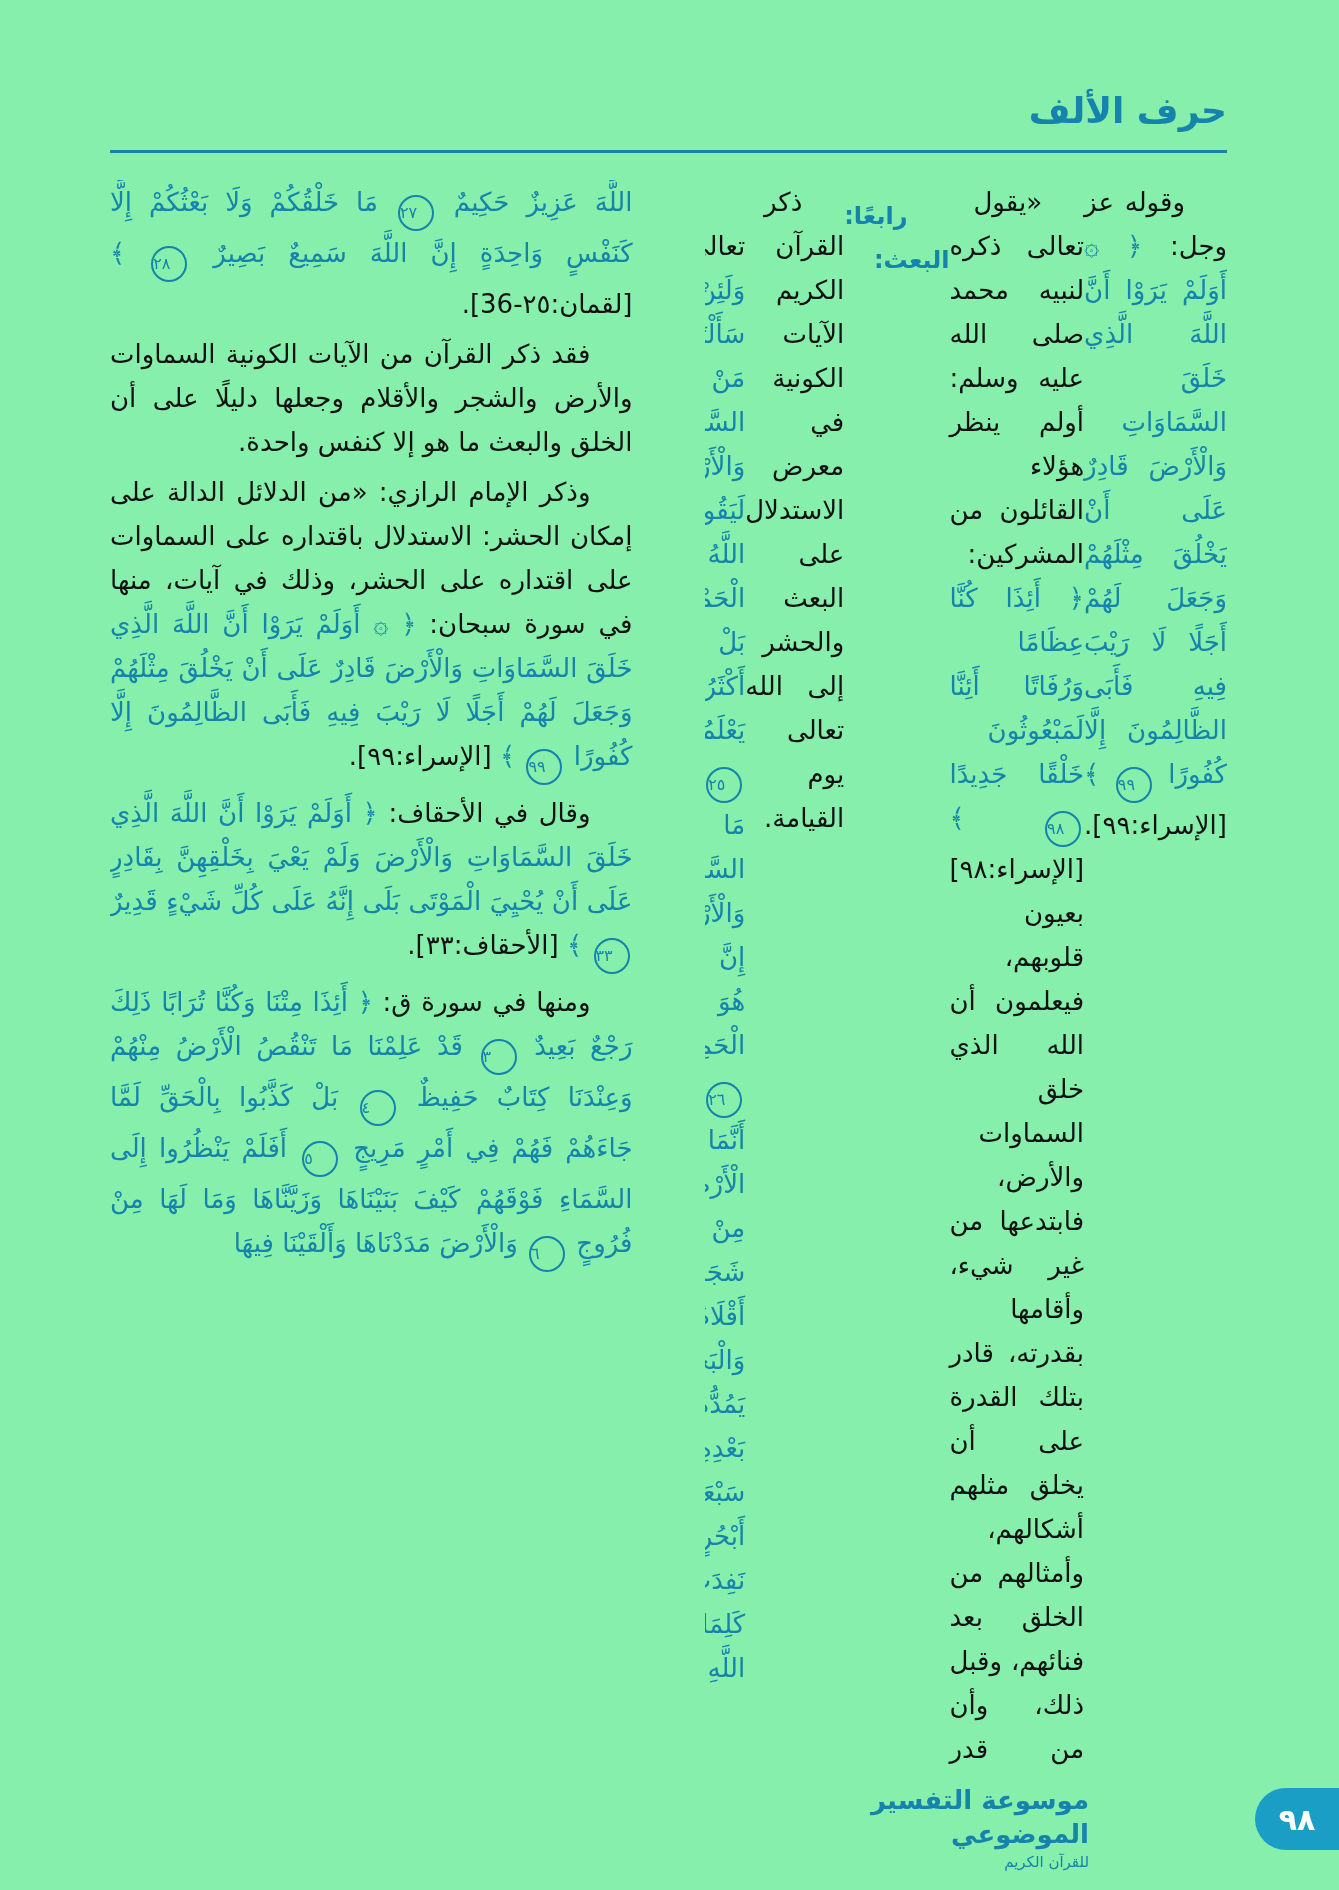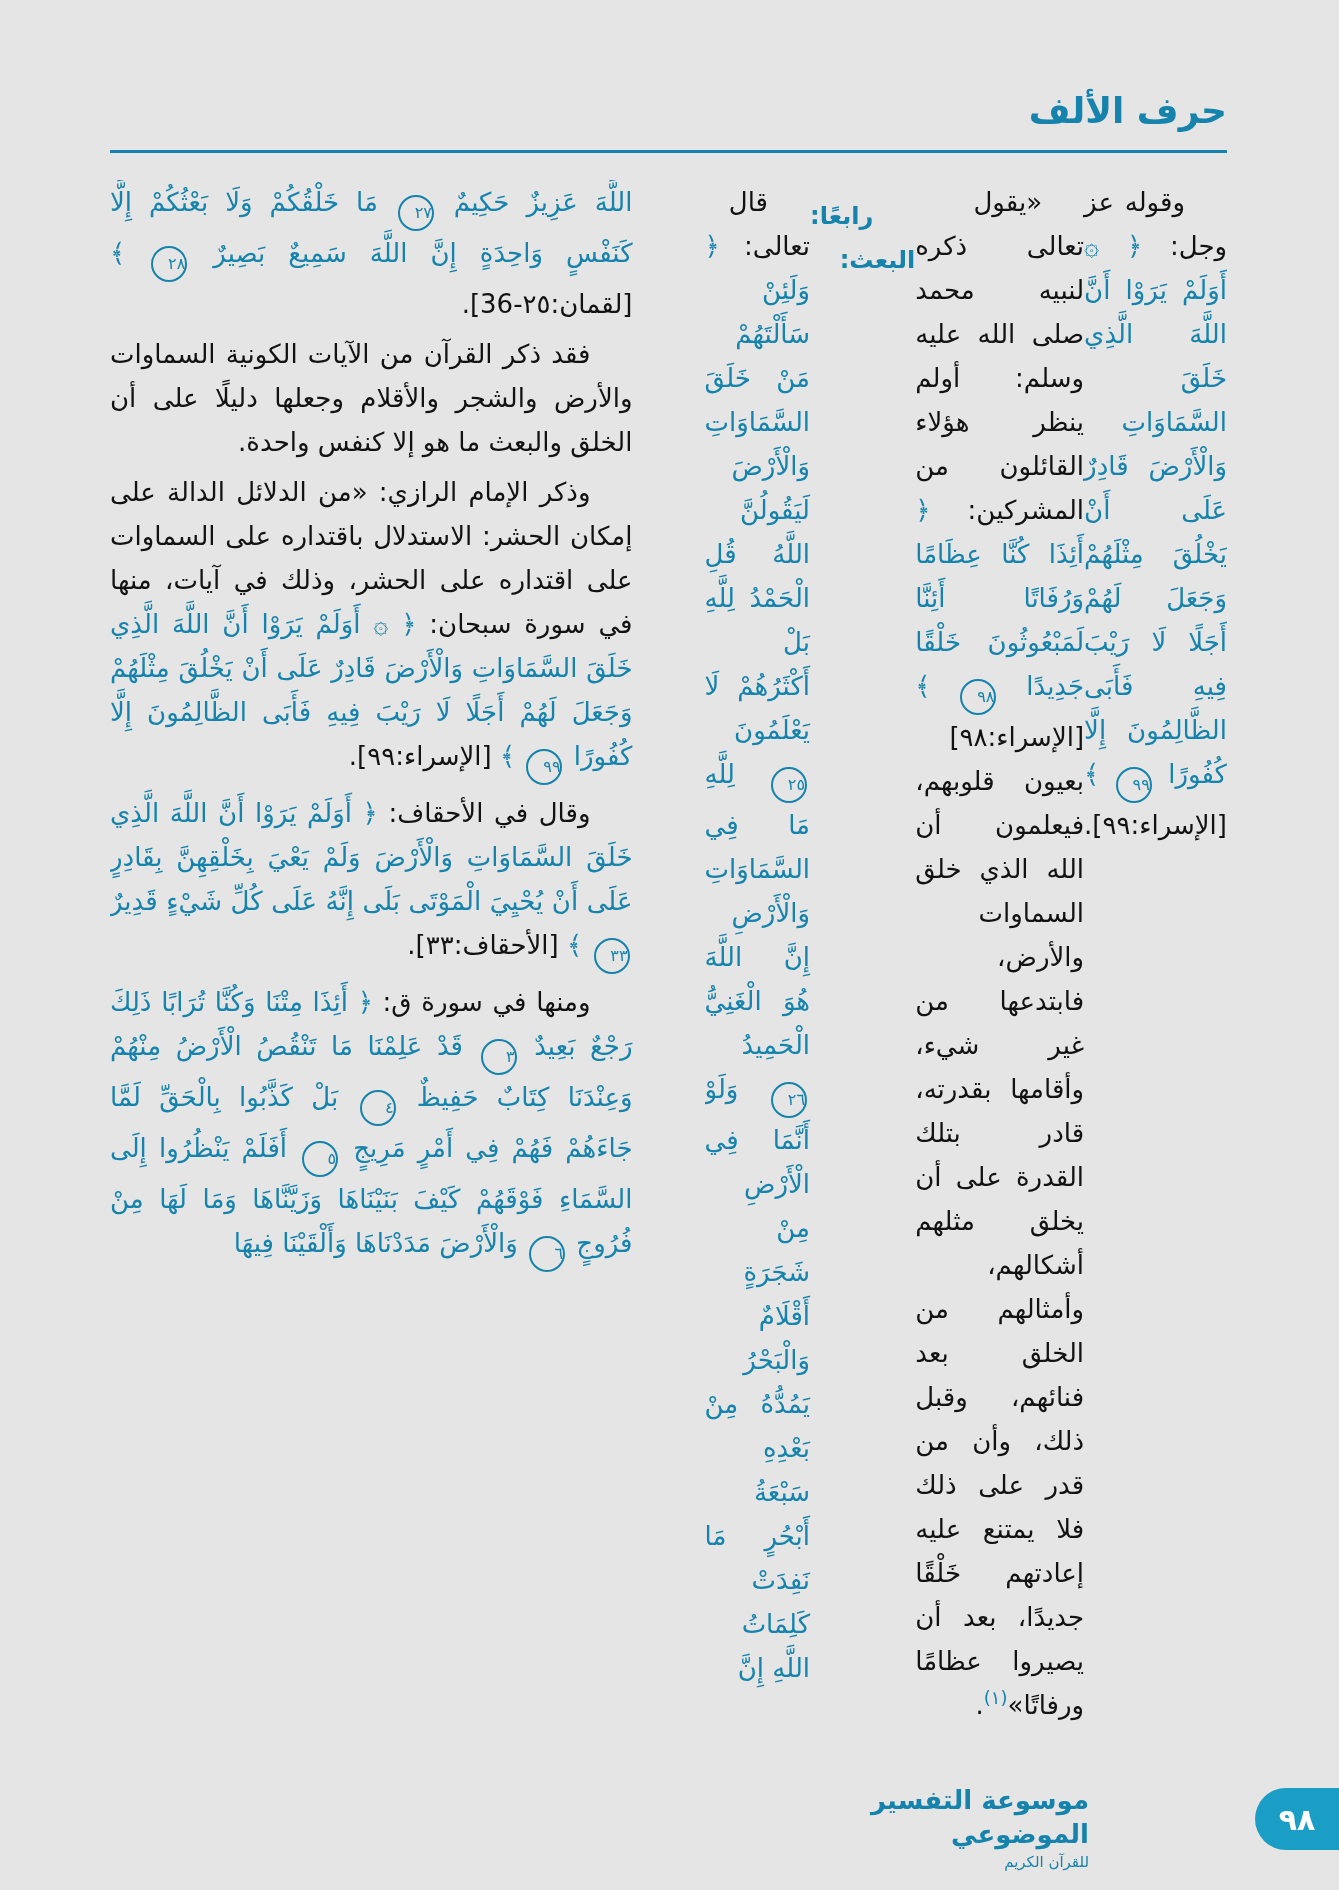--- a/index.html
+++ b/index.html
@@ -10,21 +10,21 @@
   *{ box-sizing:border-box; margin:0; padding:0; }
   html,body{ background:#ffffff; }
   body{
     width:1339px; height:1890px;
     font-family:"DejaVu Sans", sans-serif;
     direction:rtl;
     position:relative;
     overflow:hidden;
     color:var(--ink);
   }
-  .page{ position:relative; width:1339px; height:1890px; background:#e5e5e5; }
+  .page{ position:relative; width:1339px; height:1890px; background:#86efac; }
 
   
   .header-title{
     position:absolute; top:90px; right:112px;
     color:var(--accent); font-size:36px; font-weight:bold;
     padding-left:40px;
   }
   .header-rule{
     position:absolute; top:150px; right:112px; left:110px;
     height:3px; background:var(--accent);
@@ -45,21 +45,21 @@
   .para{ margin:0 0 6px; text-indent:42px; }
   .para.no-indent{ text-indent:0; }
   .para.heading{ color:var(--accent); font-weight:bold; margin:14px 0 0; font-size:24px; }
   .plain{ color:var(--ink); }
   .quran{ color:var(--accent); }
   .head{ color:var(--accent); font-weight:bold; }
   .fnref{ color:var(--accent); font-size:18px; vertical-align:super; line-height:0; }
   .ayah{
     display:inline-block; width:36px; height:36px; line-height:31px;
     border:2px solid var(--accent); border-radius:50%;
-    color:var(--accent); font-size:16px; text-align:right;
+    color:var(--accent); font-size:16px; text-align:left;
     vertical-align:-7px; margin:0 3px; text-indent:0;
   }
 
   
   .fn-area{ margin-top:auto; padding-top:8px; }
   .fn-rule{ height:3px; background:#1a1a1a; width:73%; margin-bottom:8px; }
   .fn-marker{ font-size:25px; line-height:36px; padding-right:278px; }
   .fn-text{ font-size:24px; line-height:38px; padding-right:10px; text-align:right; }
 
   
@@ -85,20 +85,21 @@
 
   <div class="header-title">حرف الألف</div>
   <div class="header-rule"></div>
 
   <div class="columns">
 
     <section class="col col-right" id="col-right">
       <p class="para"><span class="plain">وقوله عز وجل: </span><span class="quran">﴿ ۞ أَوَلَمْ يَرَوْا أَنَّ اللَّهَ الَّذِي خَلَقَ السَّمَاوَاتِ وَالْأَرْضَ قَادِرٌ عَلَى أَنْ يَخْلُقَ مِثْلَهُمْ وَجَعَلَ لَهُمْ أَجَلًا لَا رَيْبَ فِيهِ فَأَبَى الظَّالِمُونَ إِلَّا كُفُورًا </span><span class="ayah">٩٩</span><span class="quran"> ﴾</span><span class="plain"> [الإسراء:٩٩].</span></p>
         <p class="para"><span class="plain">«يقول تعالى ذكره لنبيه محمد صلى الله عليه وسلم: أولم ينظر هؤلاء القائلون من المشركين: </span><span class="quran">﴿ أَئِذَا كُنَّا عِظَامًا وَرُفَاتًا أَئِنَّا لَمَبْعُوثُونَ خَلْقًا جَدِيدًا </span><span class="ayah">٩٨</span><span class="quran"> ﴾</span><span class="plain"> [الإسراء:٩٨] بعيون قلوبهم، فيعلمون أن الله الذي خلق السماوات والأرض، فابتدعها من غير شيء، وأقامها بقدرته، قادر بتلك القدرة على أن يخلق مثلهم أشكالهم، وأمثالهم من الخلق بعد فنائهم، وقبل ذلك، وأن من قدر على ذلك فلا يمتنع عليه إعادتهم خَلْقًا جديدًا، بعد أن يصيروا عظامًا ورفاتًا»</span><span class="fnref">(١)</span><span class="plain">.</span></p>
         <p class="para heading"><span class="head">رابعًا: البعث:</span></p>
+        <p class="para"><span class="plain">ذكر القرآن الكريم الآيات الكونية في معرض الاستدلال على البعث والحشر إلى الله تعالى يوم القيامة.</span></p>
         <p class="para"><span class="plain">قال تعالى: </span><span class="quran">﴿ وَلَئِنْ سَأَلْتَهُمْ مَنْ خَلَقَ السَّمَاوَاتِ وَالْأَرْضَ لَيَقُولُنَّ اللَّهُ قُلِ الْحَمْدُ لِلَّهِ بَلْ أَكْثَرُهُمْ لَا يَعْلَمُونَ </span><span class="ayah">٢٥</span><span class="quran"> لِلَّهِ مَا فِي السَّمَاوَاتِ وَالْأَرْضِ إِنَّ اللَّهَ هُوَ الْغَنِيُّ الْحَمِيدُ </span><span class="ayah">٢٦</span><span class="quran"> وَلَوْ أَنَّمَا فِي الْأَرْضِ مِنْ شَجَرَةٍ أَقْلَامٌ وَالْبَحْرُ يَمُدُّهُ مِنْ بَعْدِهِ سَبْعَةُ أَبْحُرٍ مَا نَفِدَتْ كَلِمَاتُ اللَّهِ إِنَّ</span></p>
     </section>
 
     <section class="col col-left" id="col-left">
         <p class="para no-indent"><span class="quran">اللَّهَ عَزِيزٌ حَكِيمٌ </span><span class="ayah">٢٧</span><span class="quran"> مَا خَلْقُكُمْ وَلَا بَعْثُكُمْ إِلَّا كَنَفْسٍ وَاحِدَةٍ إِنَّ اللَّهَ سَمِيعٌ بَصِيرٌ </span><span class="ayah">٢٨</span><span class="quran"> ﴾</span><span class="plain"> [لقمان:٢٥-36].</span></p>
         <p class="para"><span class="plain">فقد ذكر القرآن من الآيات الكونية السماوات والأرض والشجر والأقلام وجعلها دليلًا على أن الخلق والبعث ما هو إلا كنفس واحدة.</span></p>
         <p class="para"><span class="plain">وذكر الإمام الرازي: «من الدلائل الدالة على إمكان الحشر: الاستدلال باقتداره على السماوات على اقتداره على الحشر، وذلك في آيات، منها في سورة سبحان: </span><span class="quran">﴿ ۞ أَوَلَمْ يَرَوْا أَنَّ اللَّهَ الَّذِي خَلَقَ السَّمَاوَاتِ وَالْأَرْضَ قَادِرٌ عَلَى أَنْ يَخْلُقَ مِثْلَهُمْ وَجَعَلَ لَهُمْ أَجَلًا لَا رَيْبَ فِيهِ فَأَبَى الظَّالِمُونَ إِلَّا كُفُورًا </span><span class="ayah">٩٩</span><span class="quran"> ﴾</span><span class="plain"> [الإسراء:٩٩].</span></p>
         <p class="para"><span class="plain">وقال في الأحقاف: </span><span class="quran">﴿ أَوَلَمْ يَرَوْا أَنَّ اللَّهَ الَّذِي خَلَقَ السَّمَاوَاتِ وَالْأَرْضَ وَلَمْ يَعْيَ بِخَلْقِهِنَّ بِقَادِرٍ عَلَى أَنْ يُحْيِيَ الْمَوْتَى بَلَى إِنَّهُ عَلَى كُلِّ شَيْءٍ قَدِيرٌ </span><span class="ayah">٣٣</span><span class="quran"> ﴾</span><span class="plain"> [الأحقاف:٣٣].</span></p>
         <p class="para"><span class="plain">ومنها في سورة ق: </span><span class="quran">﴿ أَئِذَا مِتْنَا وَكُنَّا تُرَابًا ذَلِكَ رَجْعٌ بَعِيدٌ </span><span class="ayah">٣</span><span class="quran"> قَدْ عَلِمْنَا مَا تَنْقُصُ الْأَرْضُ مِنْهُمْ وَعِنْدَنَا كِتَابٌ حَفِيظٌ </span><span class="ayah">٤</span><span class="quran"> بَلْ كَذَّبُوا بِالْحَقِّ لَمَّا جَاءَهُمْ فَهُمْ فِي أَمْرٍ مَرِيجٍ </span><span class="ayah">٥</span><span class="quran"> أَفَلَمْ يَنْظُرُوا إِلَى السَّمَاءِ فَوْقَهُمْ كَيْفَ بَنَيْنَاهَا وَزَيَّنَّاهَا وَمَا لَهَا مِنْ فُرُوجٍ </span><span class="ayah">٦</span><span class="quran"> وَالْأَرْضَ مَدَدْنَاهَا وَأَلْقَيْنَا فِيهَا</span></p>
       </section>

